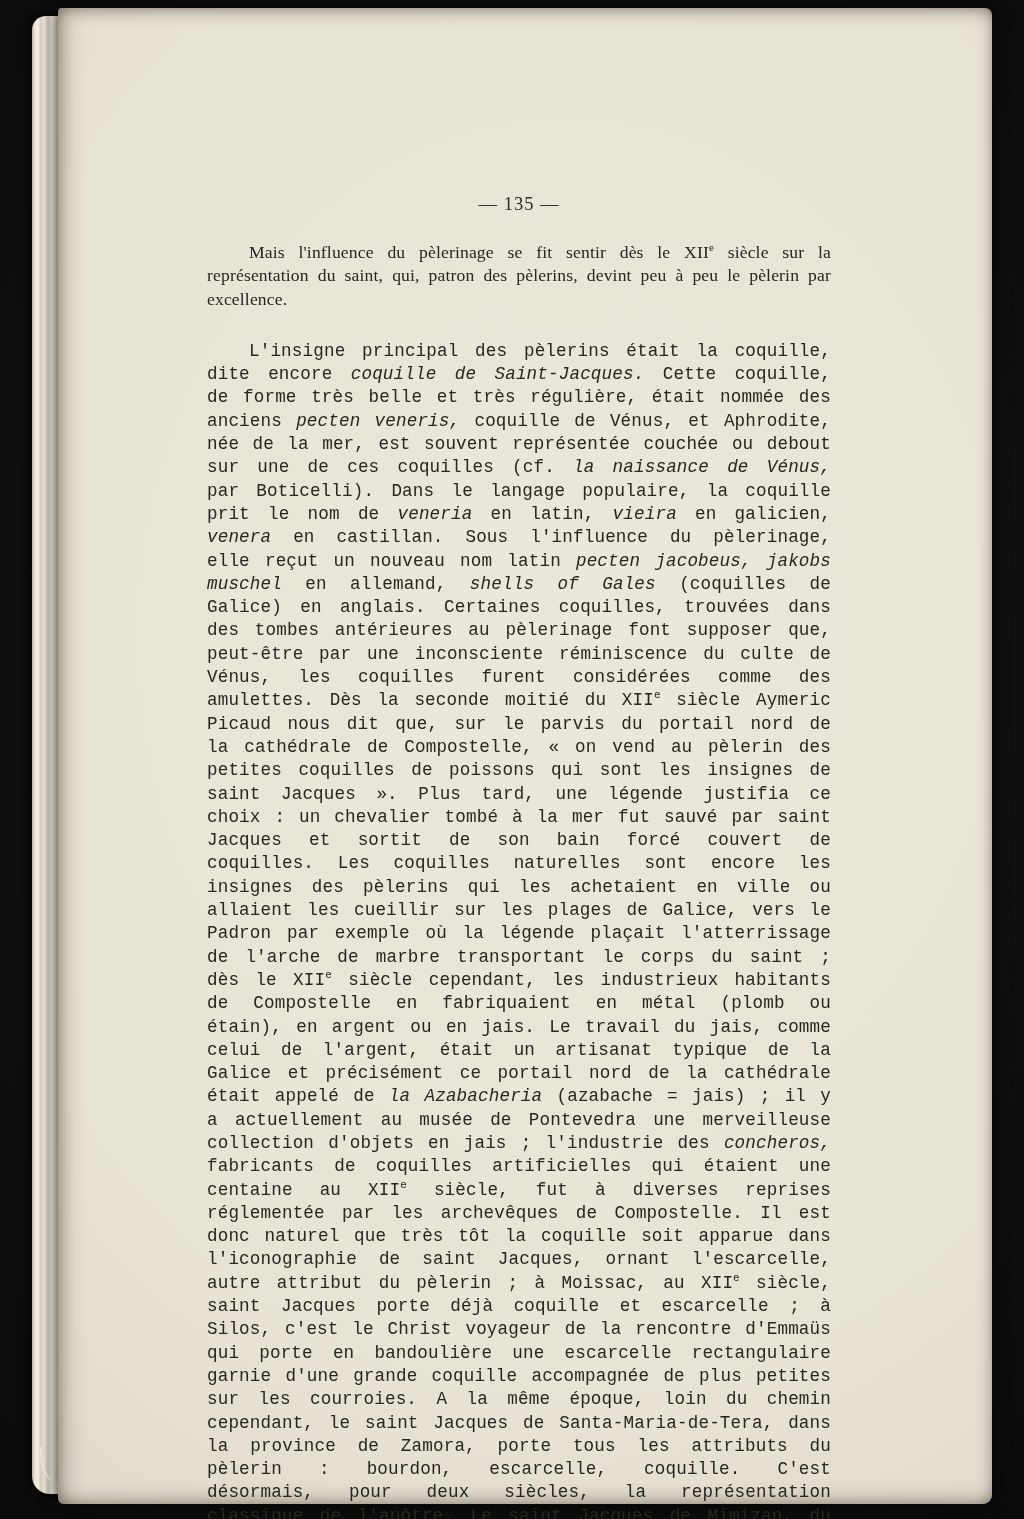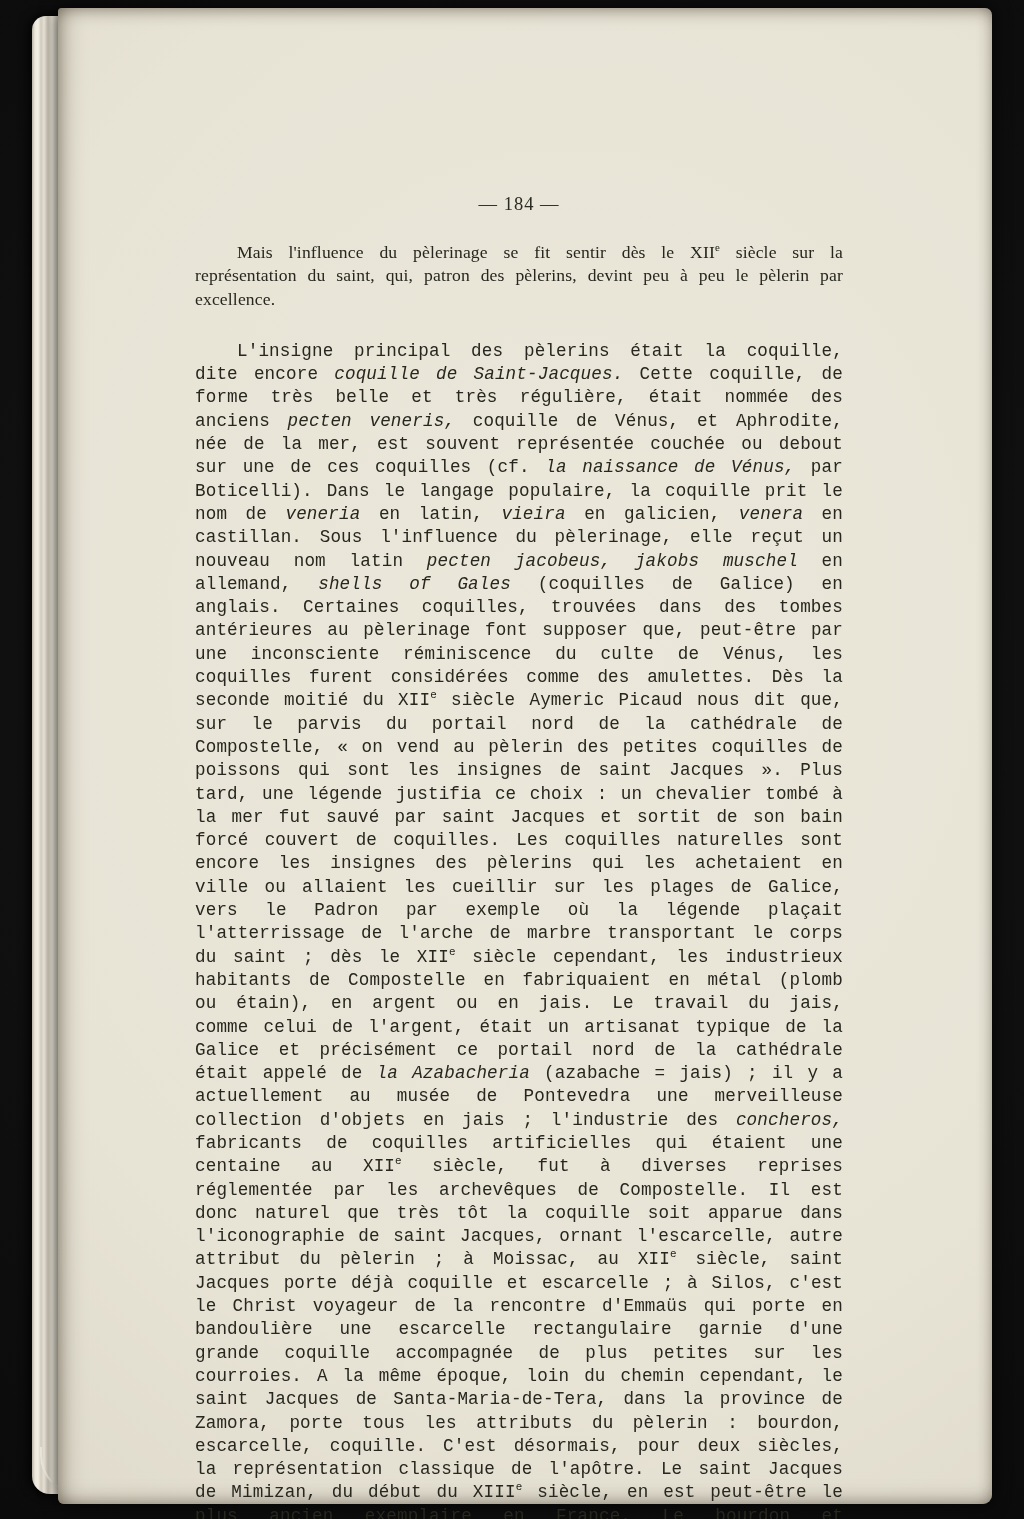--- a/index.html
+++ b/index.html
@@ -69,21 +69,21 @@
     color: #262620;
   }
   .page-number {
     text-align: center;
     font-size: 18.5px;
     letter-spacing: 1px;
     margin: 0 0 26px 0;
     color: #2a2a24;
   }
   .para {
-    margin: 0;
+    margin: 12px;
     font-size: 17.6px;
     line-height: 23.3px;
     text-align: justify;
     text-indent: 42px;
     word-spacing: 2.5px;
     letter-spacing: 0.15px;
     color: #27271f;
   }
   .para + .para {
     margin-top: 29px;
@@ -99,20 +99,20 @@
   }
 </style>
 </head>
 <body>
 
 <div class="scan">
   <div class="page-edges"></div>
   <div class="corner-curl"></div>
   <div class="page">
     <div class="text-block">
-      <p class="page-number">— 184 —</p>
+      <p class="page-number">— 135 —</p>
       <div class="paras">
           <p class="para"><span>Mais l'influence du pèlerinage se fit sentir dès le XII</span><sup>e</sup><span> siècle sur la représentation du saint, qui, patron des pèlerins, devint peu à peu le pèlerin par excellence.</span></p>
           <p class="para"><span>L'insigne principal des pèlerins était la coquille, dite encore </span><span class="it">coquille de Saint-Jacques.</span><span> Cette coquille, de forme très belle et très régulière, était nommée des anciens </span><span class="it">pecten veneris,</span><span> coquille de Vénus, et Aphrodite, née de la mer, est souvent représentée couchée ou debout sur une de ces coquilles (cf. </span><span class="it">la naissance de Vénus,</span><span> par Boticelli). Dans le langage populaire, la coquille prit le nom de </span><span class="it">veneria</span><span> en latin, </span><span class="it">vieira</span><span> en galicien, </span><span class="it">venera</span><span> en castillan. Sous l'influence du pèlerinage, elle reçut un nouveau nom latin </span><span class="it">pecten jacobeus, jakobs muschel</span><span> en allemand, </span><span class="it">shells of Gales</span><span> (coquilles de Galice) en anglais. Certaines coquilles, trouvées dans des tombes antérieures au pèlerinage font supposer que, peut-être par une inconsciente réminiscence du culte de Vénus, les coquilles furent considérées comme des amulettes. Dès la seconde moitié du XII</span><sup>e</sup><span> siècle Aymeric Picaud nous dit que, sur le parvis du portail nord de la cathédrale de Compostelle, « on vend au pèlerin des petites coquilles de poissons qui sont les insignes de saint Jacques ». Plus tard, une légende justifia ce choix : un chevalier tombé à la mer fut sauvé par saint Jacques et sortit de son bain forcé couvert de coquilles. Les coquilles naturelles sont encore les insignes des pèlerins qui les achetaient en ville ou allaient les cueillir sur les plages de Galice, vers le Padron par exemple où la légende plaçait l'atterrissage de l'arche de marbre transportant le corps du saint ; dès le XII</span><sup>e</sup><span> siècle cependant, les industrieux habitants de Compostelle en fabriquaient en métal (plomb ou étain), en argent ou en jais. Le travail du jais, comme celui de l'argent, était un artisanat typique de la Galice et précisément ce portail nord de la cathédrale était appelé de </span><span class="it">la Azabacheria</span><span> (azabache = jais) ; il y a actuellement au musée de Pontevedra une merveilleuse collection d'objets en jais ; l'industrie des </span><span class="it">concheros,</span><span> fabricants de coquilles artificielles qui étaient une centaine au XII</span><sup>e</sup><span> siècle, fut à diverses reprises réglementée par les archevêques de Compostelle. Il est donc naturel que très tôt la coquille soit apparue dans l'iconographie de saint Jacques, ornant l'escarcelle, autre attribut du pèlerin ; à Moissac, au XII</span><sup>e</sup><span> siècle, saint Jacques porte déjà coquille et escarcelle ; à Silos, c'est le Christ voyageur de la rencontre d'Emmaüs qui porte en bandoulière une escarcelle rectangulaire garnie d'une grande coquille accompagnée de plus petites sur les courroies. A la même époque, loin du chemin cependant, le saint Jacques de Santa-Maria-de-Tera, dans la province de Zamora, porte tous les attributs du pèlerin : bourdon, escarcelle, coquille. C'est désormais, pour deux siècles, la représentation classique de l'apôtre. Le saint Jacques de Mimizan, du début du XIII</span><sup>e</sup><span> siècle, en est peut-être le plus ancien exemplaire en France. Le bourdon et l'escarcelle étaient solennellement</span></p>
         </div>
     </div>
   </div>
 </div>
 
 </body></html>

